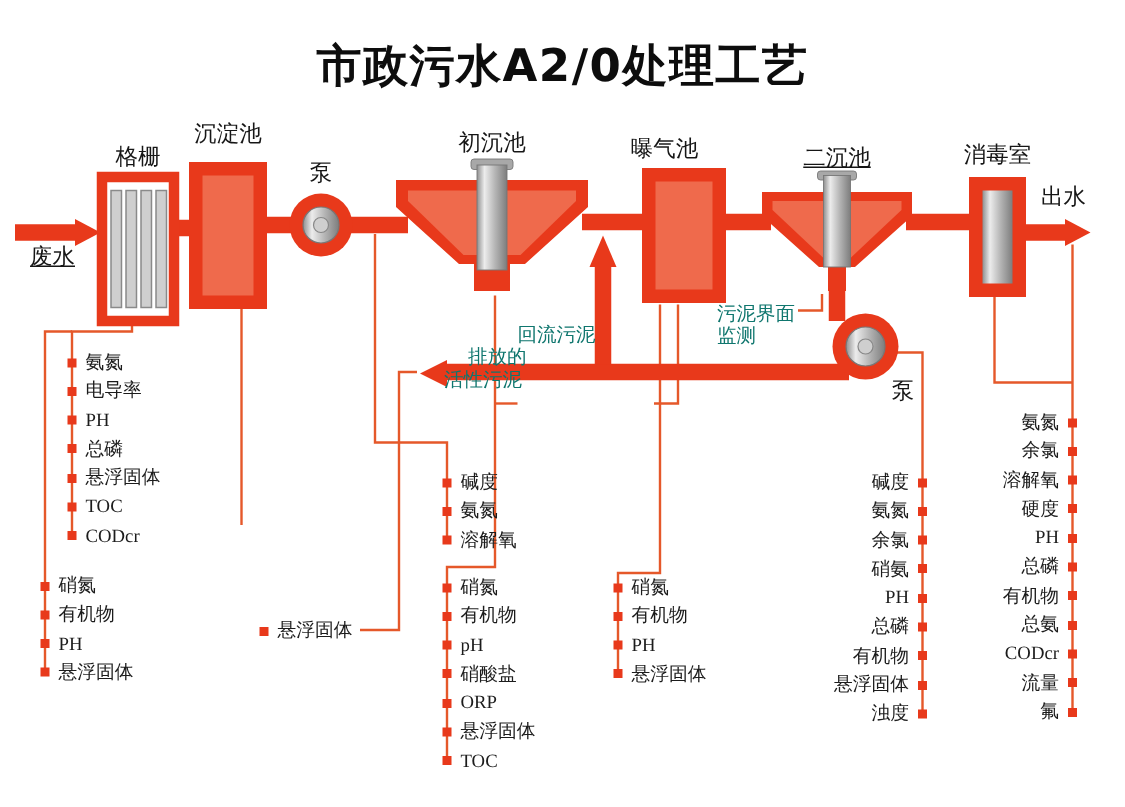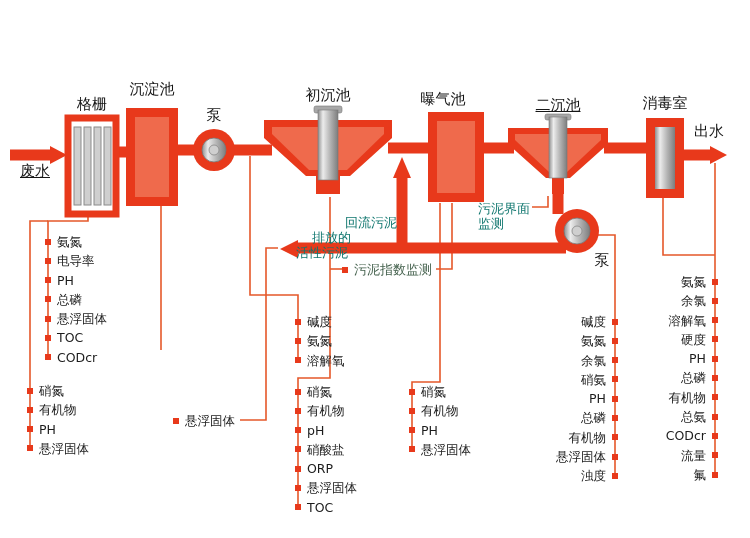--- a/index.html
+++ b/index.html
@@ -3,21 +3,21 @@
 <meta charset="utf-8">
 <style>
   html,body{margin:0;padding:0;background:#fff;}
   .stage{position:relative;width:750px;height:538px;background:#ffffff;overflow:hidden;
          font-family:"DejaVu Sans","Liberation Sans",sans-serif;}
   .title{position:absolute;top:24px;left:0;width:100%;text-align:center;
          font-size:30px;font-weight:bold;color:#0d0d0d;letter-spacing:1px;}
   svg.diagram{position:absolute;left:0;top:0;}
   .ulabel{position:absolute;font-size:15px;color:#161616;text-align:center;white-space:nowrap;}
   .glabel{position:absolute;font-size:13px;color:#0f766e;white-space:nowrap;}
-  .plist{position:absolute;}
+  .plist{position:absolute;font-family:Liberation Serif, serif;}
   .row{position:relative;height:19.3px;line-height:19.3px;font-size:12.5px;color:#1c1c1c;
        padding-left:12px;white-space:nowrap;}
   .row::before{content:"";position:absolute;left:0;top:6.6px;width:6px;height:6px;background:#e8391b;}
   .plist.right .row{padding-left:0;padding-right:12px;text-align:right;}
   .plist.right .row::before{left:auto;right:0;}
   .row.green{color:#45624e;font-size:13px;}
 </style>
 </head>
 <body>
 
@@ -114,41 +114,39 @@
       <rect x="655" y="127" width="20" height="62" fill="url(#metal)"></rect>
     </g>
 
     <g>
       <circle cx="577" cy="231" r="22" fill="#e8391b"></circle>
       <circle cx="577" cy="231" r="13" fill="url(#metal)" stroke="#777" stroke-width="0.8"></circle>
       <circle cx="577" cy="231" r="5" fill="#cfcfcf" stroke="#888" stroke-width="0.8"></circle>
     </g>
   </svg>
 
+  <div class="title">市政污水A2/0处理工艺</div>
 
   <div class="ulabel" style="left:20px;top:162px;text-decoration:underline;">废水</div>
   <div class="ulabel" style="left:64px;top:95px;width:56px;">格栅</div>
   <div class="ulabel" style="left:117px;top:80px;width:70px;">沉淀池</div>
   <div class="ulabel" style="left:200px;top:106px;width:28px;">泵</div>
   <div class="ulabel" style="left:293px;top:86px;width:70px;">初沉池</div>
   <div class="ulabel" style="left:408px;top:90px;width:70px;">曝气池</div>
   <div class="ulabel" style="left:523px;top:96px;width:70px;text-decoration:underline;">二沉池</div>
   <div class="ulabel" style="left:588px;top:251px;width:28px;">泵</div>
   <div class="ulabel" style="left:630px;top:94px;width:70px;">消毒室</div>
   <div class="ulabel" style="left:694px;top:122px;">出水</div>
 
   <div class="glabel" style="left:345px;top:214px;">回流污泥</div>
   <div class="glabel" style="left:300px;top:229px;margin-left:12px;">排放的</div>
   <div class="glabel" style="left:296px;top:244px;">活性污泥</div>
   <div class="glabel" style="left:478px;top:200px;">污泥界面</div>
   <div class="glabel" style="left:478px;top:215px;">监测</div>
 
-  <div class="plist" style="left:342px;top:260px;">
-    <div class="row green">污泥指数监测</div>
-  </div>
   <div class="plist" style="left:173px;top:411px;">
     <div class="row">悬浮固体</div>
   </div>
 
   <div class="plist" style="left:45px;top:232px;">
     <div class="row">氨氮</div>
     <div class="row">电导率</div>
     <div class="row">PH</div>
     <div class="row">总磷</div>
     <div class="row">悬浮固体</div>

